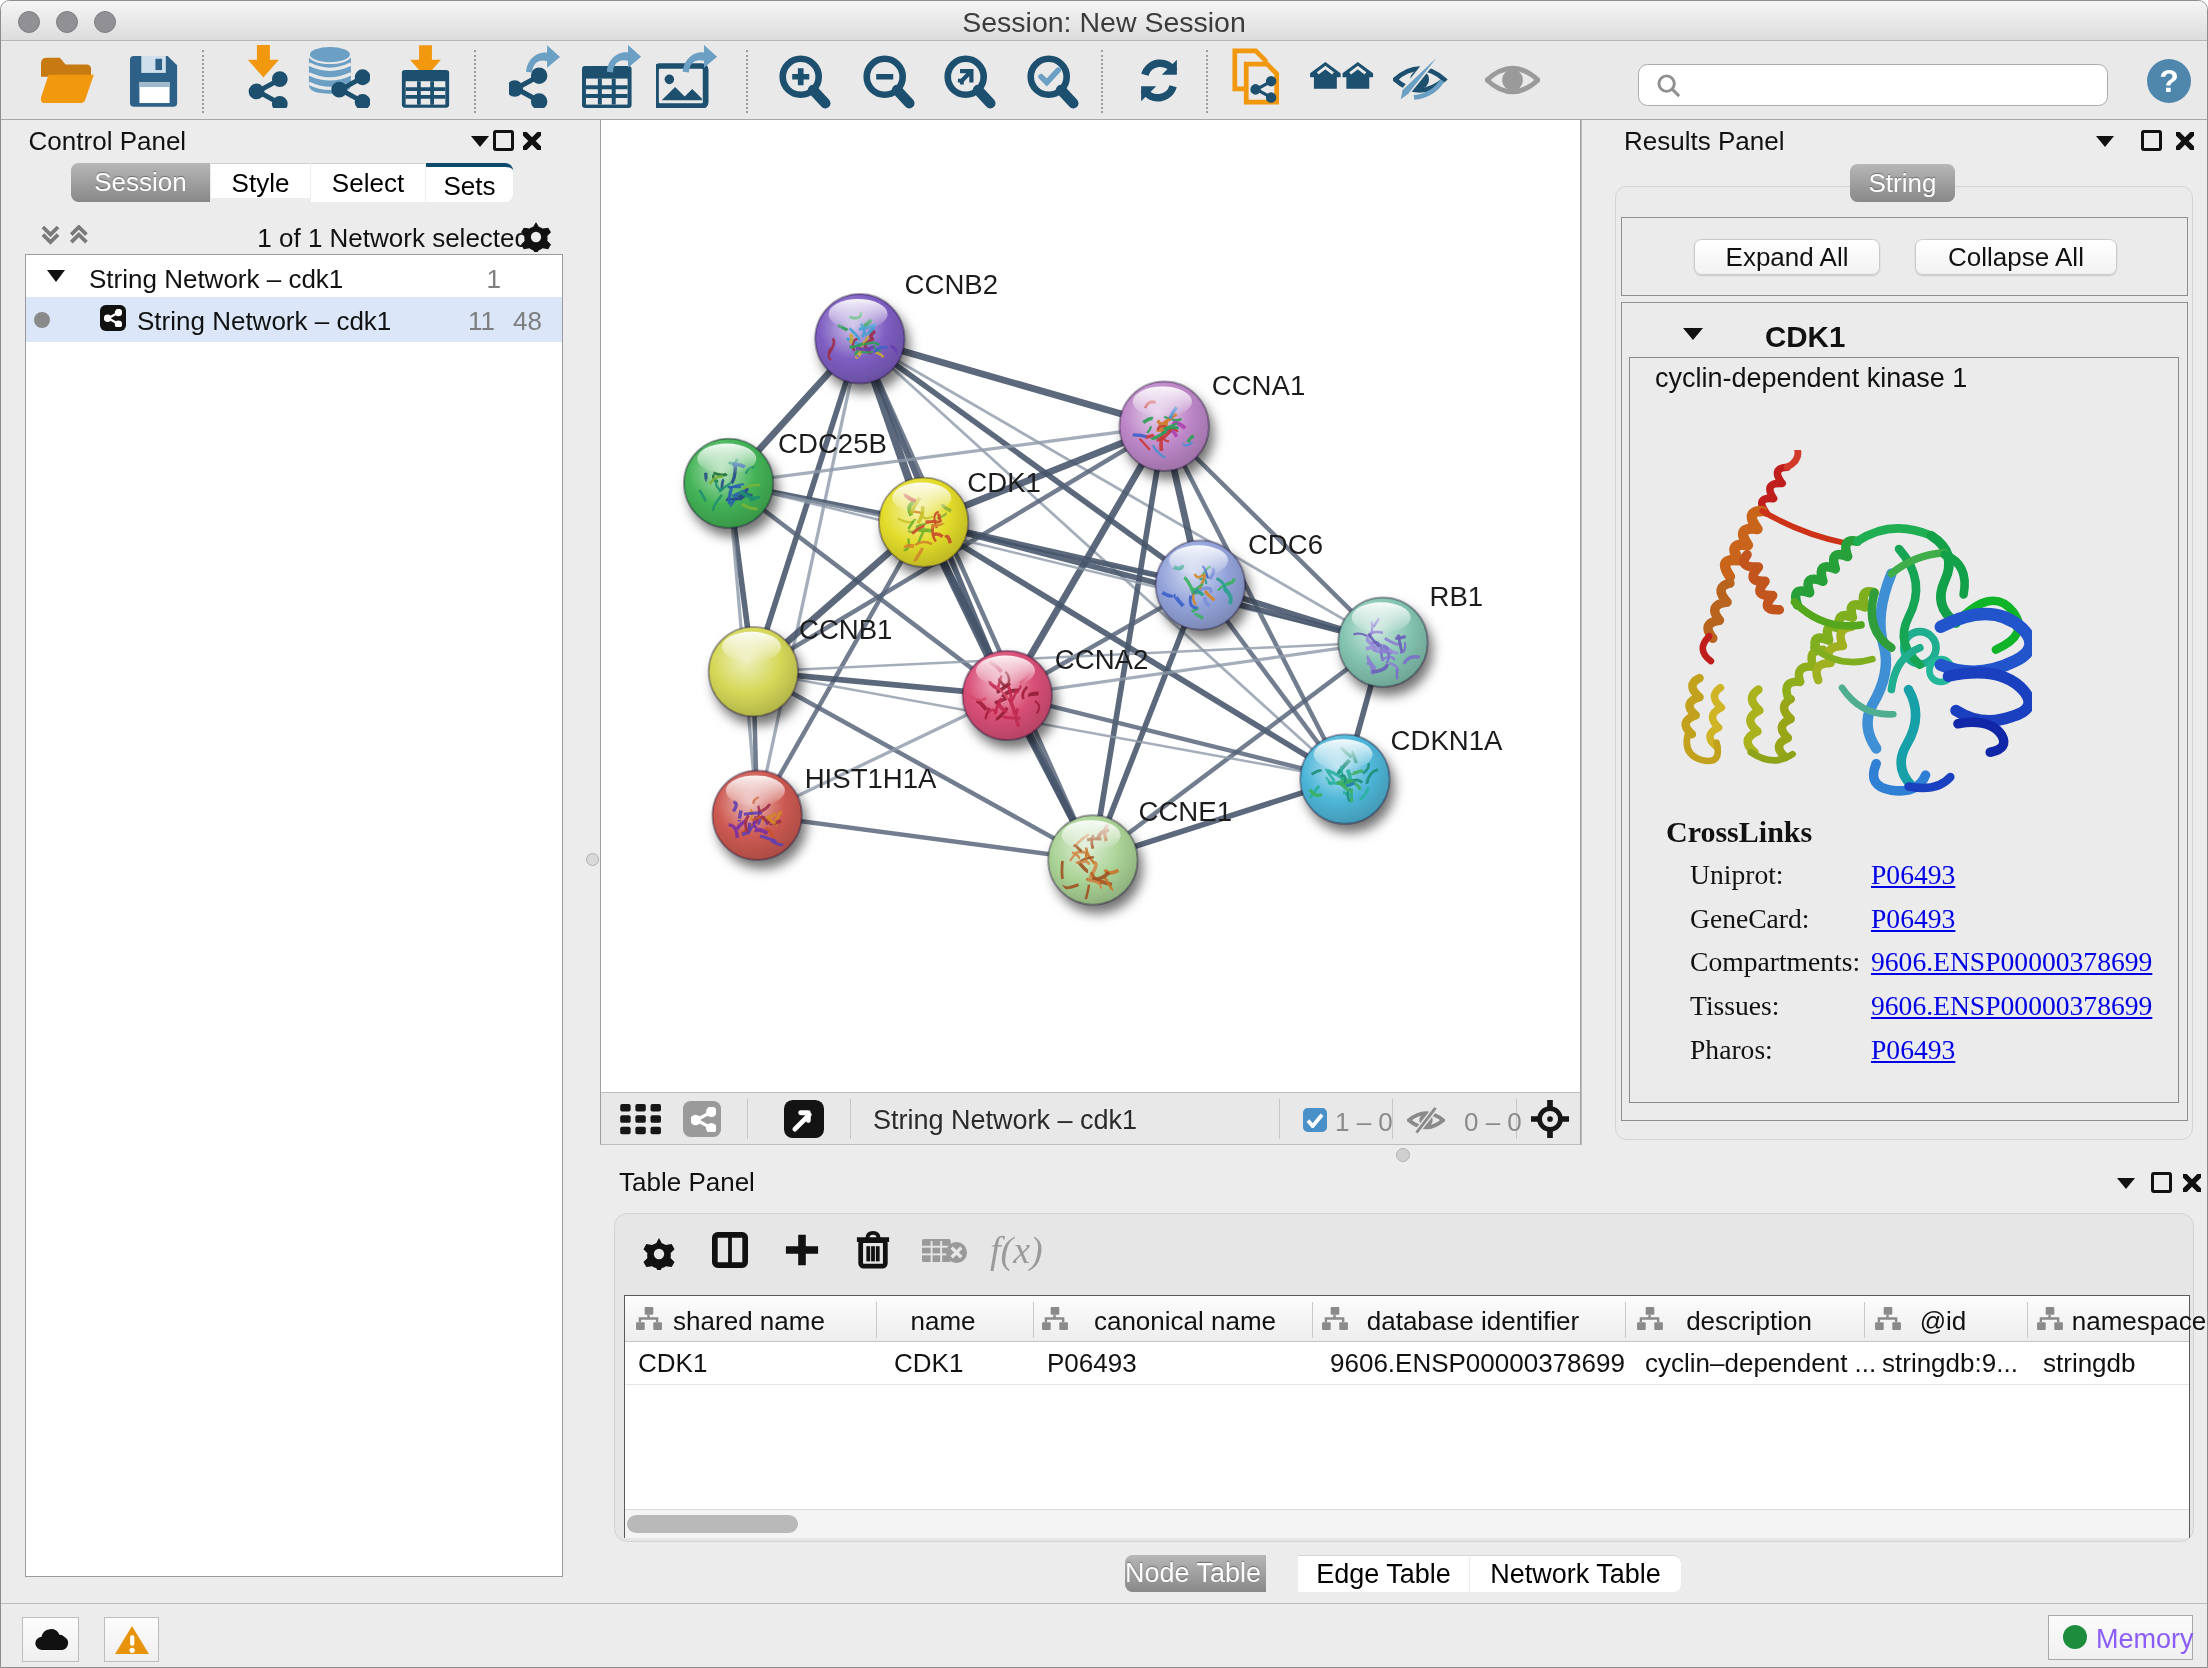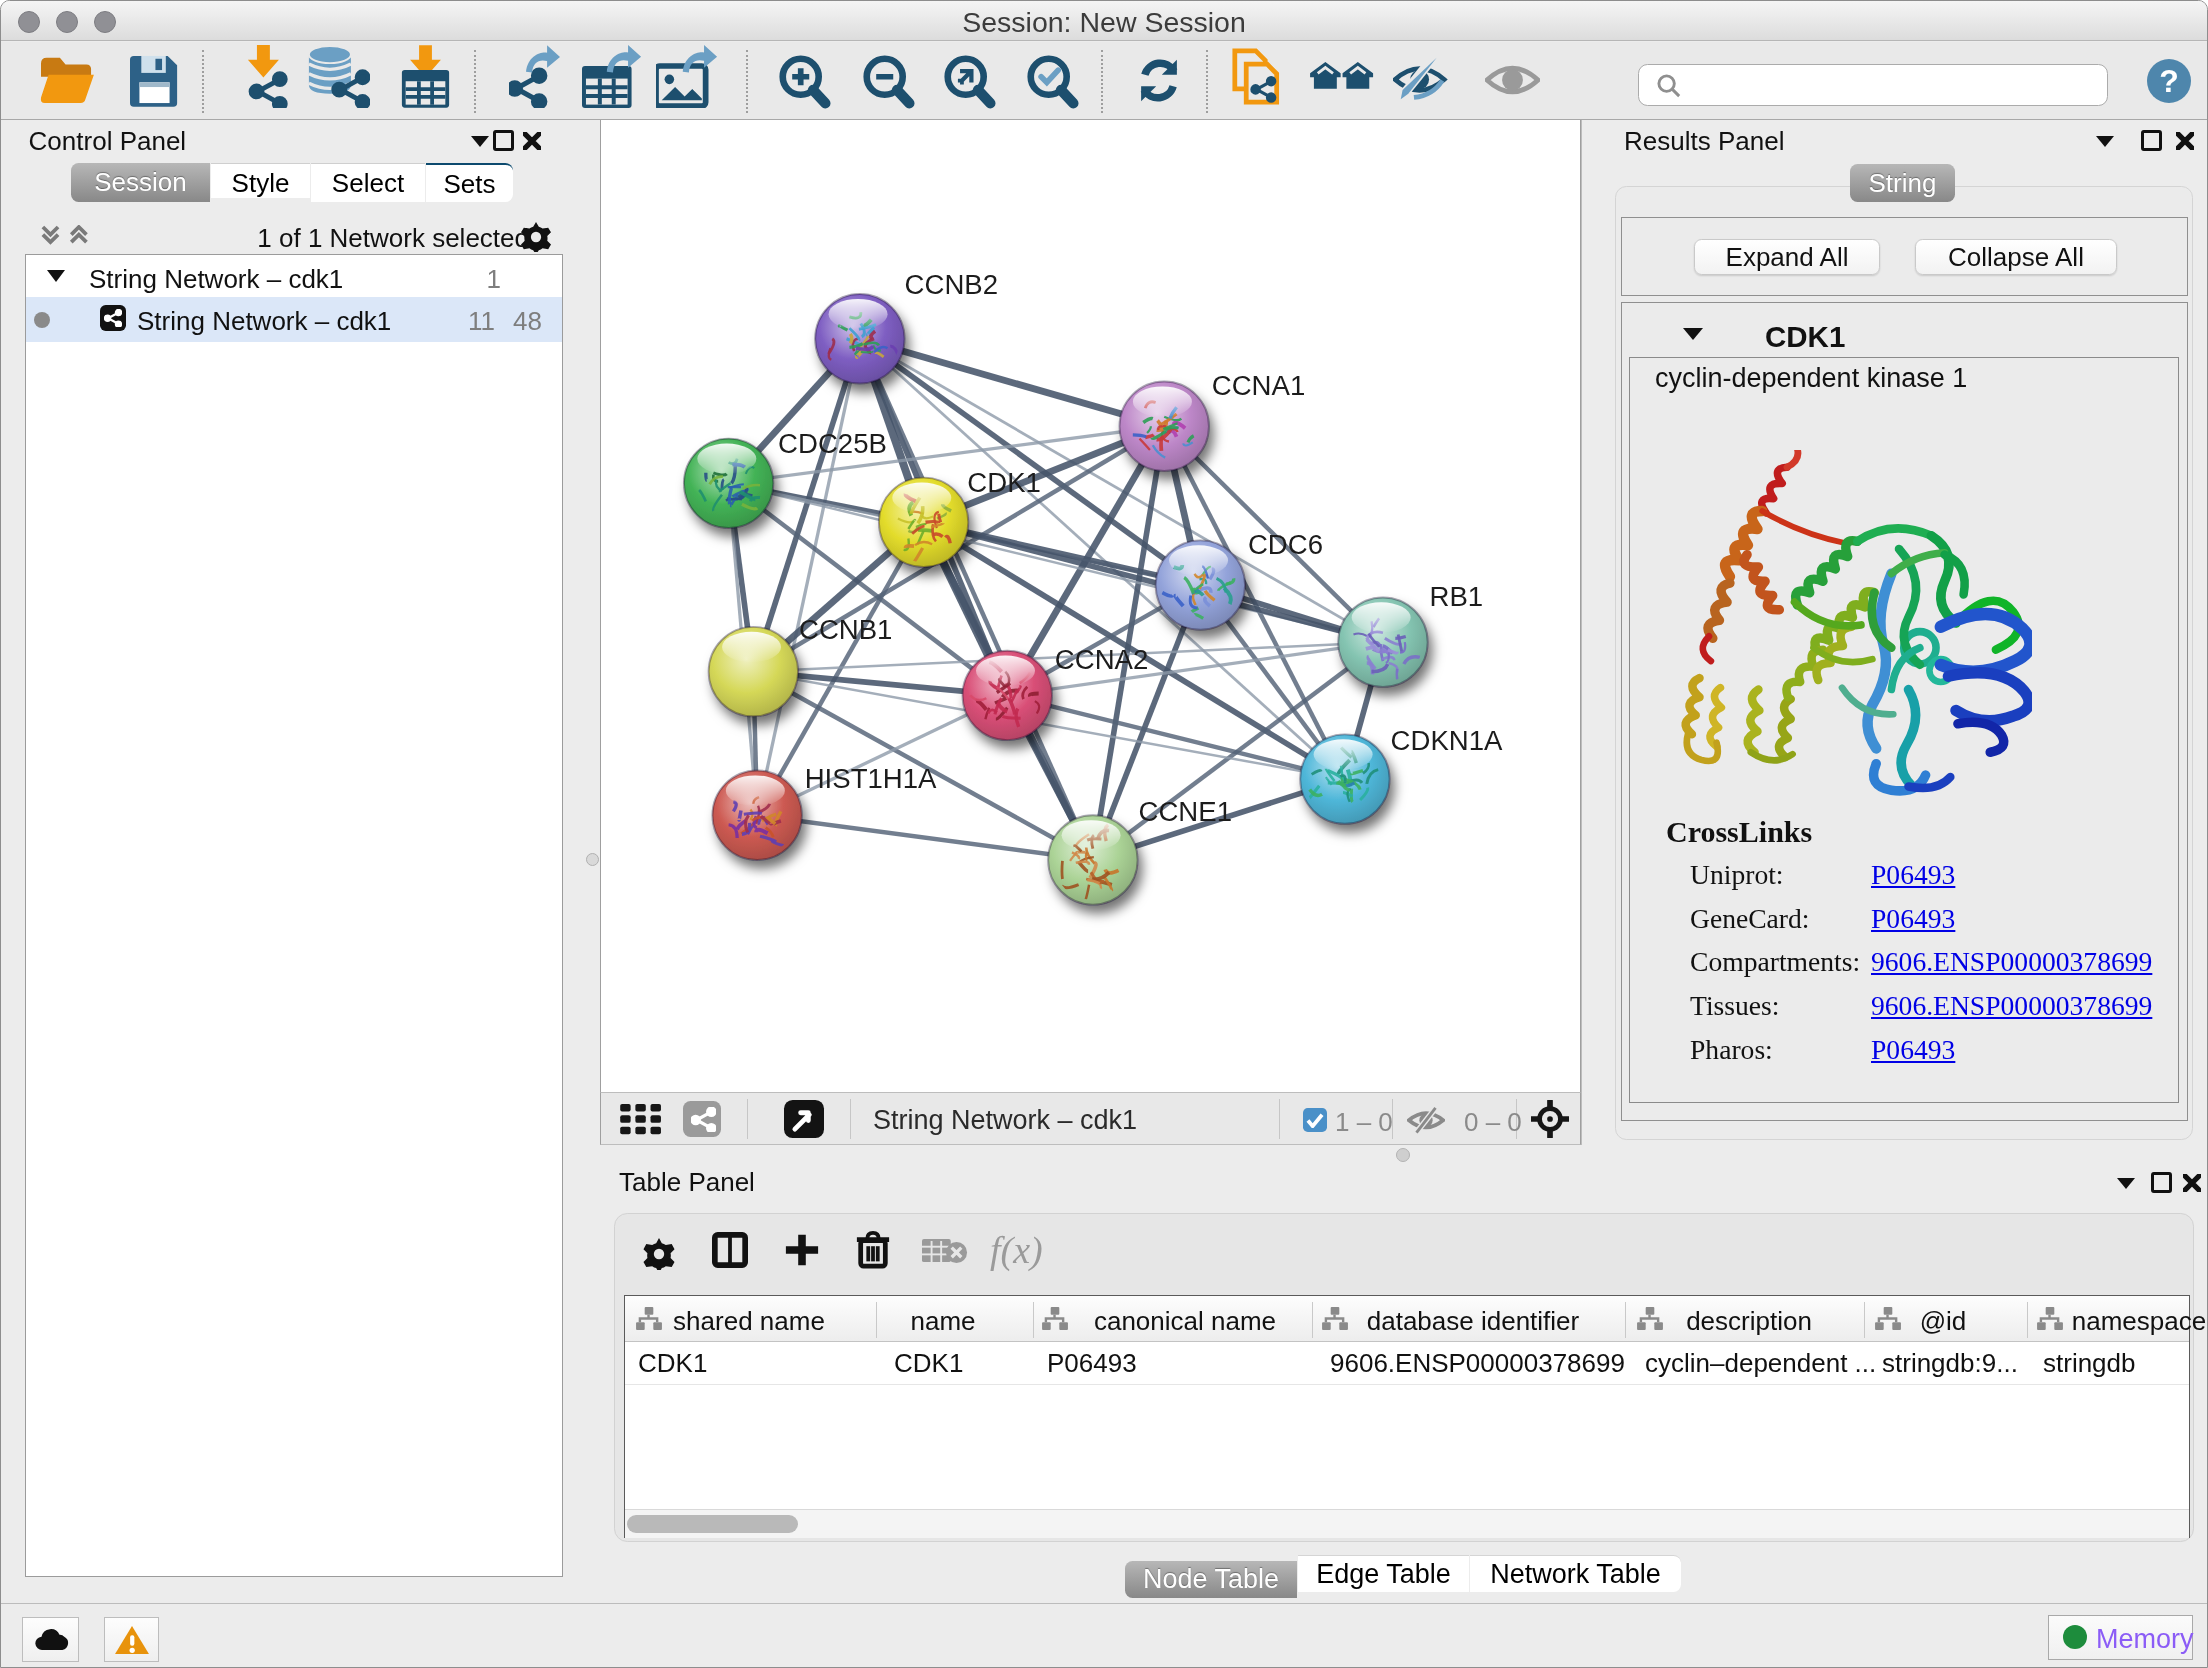--- a/index.html
+++ b/index.html
@@ -184,21 +184,21 @@
 <div class="abs phead" style="left:27.6px;top:125px">Control Panel</div>
     <div class="abs ctrl-tri" style="left:470px;top:135px"></div>
     <div class="abs pbtn-sq" style="left:492px;top:129px"></div>
     <svg class="abs" style="left:522px;top:131px" width="18" height="18" viewBox="0 0 19 19">
       <path d="M2 2 L17 17 M17 2 L2 17" stroke="#111" stroke-width="5.5" stroke-linecap="round"></path>
     </svg>
     <div class="abs" style="left:70px;top:162px;width:441px;height:39px;font-size:26px">
 <div class="abs tabsel" style="left:0;top:0;width:139px;height:39px;border-radius:7.6px 0 0 7.6px;text-align:center;line-height:39px">Session</div>
 <div class="abs tabun" style="left:140px;top:0;width:99px;height:35px;border-top:1px solid #cfcfcf;text-align:center;line-height:39px">Style</div>
 <div class="abs tabun" style="left:240px;top:0;width:114px;height:39px;border-top:1px solid #cfcfcf;text-align:center;line-height:39px">Select</div>
-<div class="abs tabun" style="left:355px;top:0;width:87px;height:39px;border-radius:0 7.6px 7.6px 0;border-top:2px solid #0c4a6e;text-align:center;line-height:39px">Sets</div>
+<div class="abs tabun" style="left:355px;top:0;width:87px;height:39px;border-radius:0 7.6px 7.6px 0;border-top:4px solid #0c4a6e;text-align:center;line-height:39px">Sets</div>
 </div>
     <svg class="abs" style="left:40px;top:224px" width="53" height="23" viewBox="0 0 56 24">
       <g stroke="#7a7a7a" stroke-width="4" fill="none">
 <path d="M2 2 l8 8 l8 -8 M2 10 l8 8 l8 -8"></path>
 <path transform="translate(30,0)" d="M2 18 l8 -8 l8 8 M2 10 l8 -8 l8 8"></path>
       </g>
     </svg>
     <div class="abs" style="left:24px;top:222px;width:504px;text-align:right;font-size:26px;color:#111">1 of 1 Network selected</div>
     <svg class="abs" style="left:520px;top:221px" width="30" height="30" viewBox="0 0 32 32">
       <path fill="#111" d="M16 0 l3 5 a11 11 0 0 1 4 2 l6 -1 l3 5 l-4 4 a11 11 0 0 1 0 5 l4 4 l-3 5 l-6 -1 a11 11 0 0 1 -4 2 l-3 5 l-3 -5 a11 11 0 0 1 -4 -2 l-6 1 l-3 -5 l4 -4 a11 11 0 0 1 0 -5 l-4 -4 l3 -5 l6 1 a11 11 0 0 1 4 -2 z"></path>
@@ -929,21 +929,21 @@
 <div class="abs" style="left:893px;top:1347px;font-size:26px;color:#111">CDK1</div>
 <div class="abs" style="left:1046px;top:1347px;font-size:26px;color:#111">P06493</div>
 <div class="abs" style="left:1329px;top:1347px;font-size:26px;color:#111">9606.ENSP00000378699</div>
 <div class="abs" style="left:1644px;top:1347px;font-size:26px;color:#111">cyclin–dependent ...</div>
 <div class="abs" style="left:1881px;top:1347px;font-size:26px;color:#111">stringdb:9...</div>
 <div class="abs" style="left:2042px;top:1347px;font-size:26px;color:#111">stringdb</div>
 <div class="abs" style="left:624px;top:1383px;width:1564px;height:0;border-top:1px solid #e6e6e6"></div>
 <div class="abs" style="left:624px;top:1508px;width:1564px;height:28.5px;background:#f4f4f4;border-top:1px solid #d9d9d9"></div>
 <div class="abs" style="left:626px;top:1514px;width:171px;height:18px;background:#b9b9b9;border-radius:9.5px"></div>
 <div class="abs" style="left:1124px;top:1554px;height:37px;font-size:27px">
-<div class="abs tabsel" style="left:0;top:6px;width:172px;height:37px;border-radius:7.6px 0 0 7.6px;text-align:center;line-height:37px">Node Table</div>
+<div class="abs tabsel" style="left:0;top:0;width:141px;height:37px;border-radius:7.6px 0 0 7.6px;text-align:left;line-height:37px">Node Table</div>
 <div class="abs tabun" style="left:173px;top:0;width:171px;height:37px;text-align:center;line-height:37px;border-top:1px solid #d5d5d5">Edge Table</div>
 <div class="abs tabun" style="left:345px;top:0;width:211px;height:37px;border-radius:0 7.6px 7.6px 0;text-align:center;line-height:37px;border-top:1px solid #d5d5d5">Network Table</div>
 </div>
 <div class="abs" style="left:0;top:1602px;width:2208px;height:67px;background:#ececec;border-top:1.9px solid #bcbcbc"></div>
 <div class="abs" style="left:21px;top:1616px;width:57px;height:45px;background:linear-gradient(#fdfdfd,#efefef);border:1.9px solid #bdbdbd"></div>
 <svg class="abs" style="left:32px;top:1628px" width="36" height="23" viewBox="0 0 38 24">
       <path d="M10 22 a7 7 0 0 1 -1 -14 a10 10 0 0 1 19 -2 a6 6 0 0 1 5 2 a7.5 7.5 0 0 1 -2 14 z" fill="#111"></path>
     </svg>
 <div class="abs" style="left:103px;top:1616px;width:55px;height:45px;background:linear-gradient(#fdfdfd,#efefef);border:1.9px solid #bdbdbd"></div>
 <svg class="abs" style="left:112px;top:1623px" width="38" height="32" viewBox="0 0 40 34">

